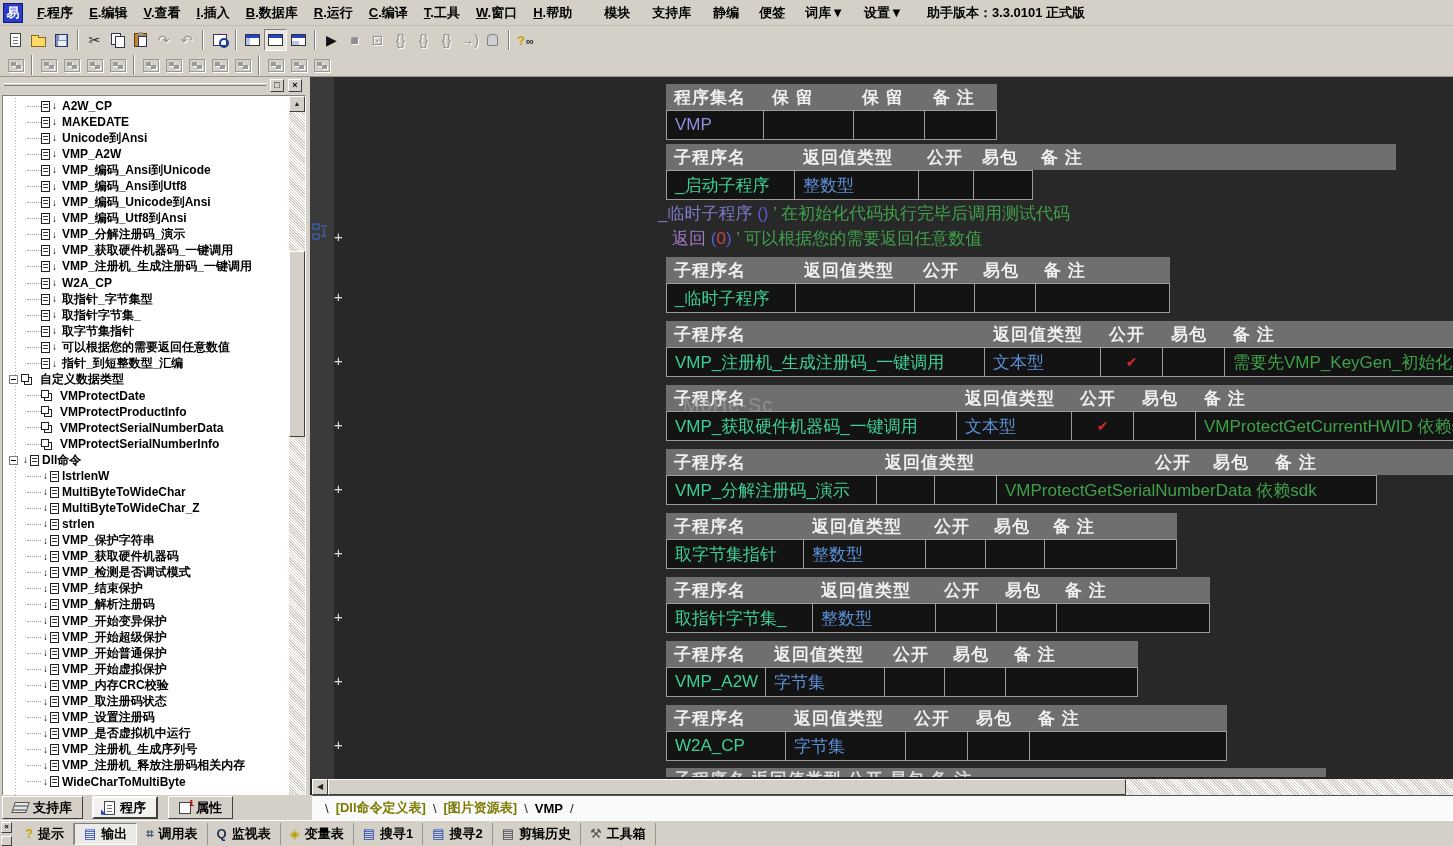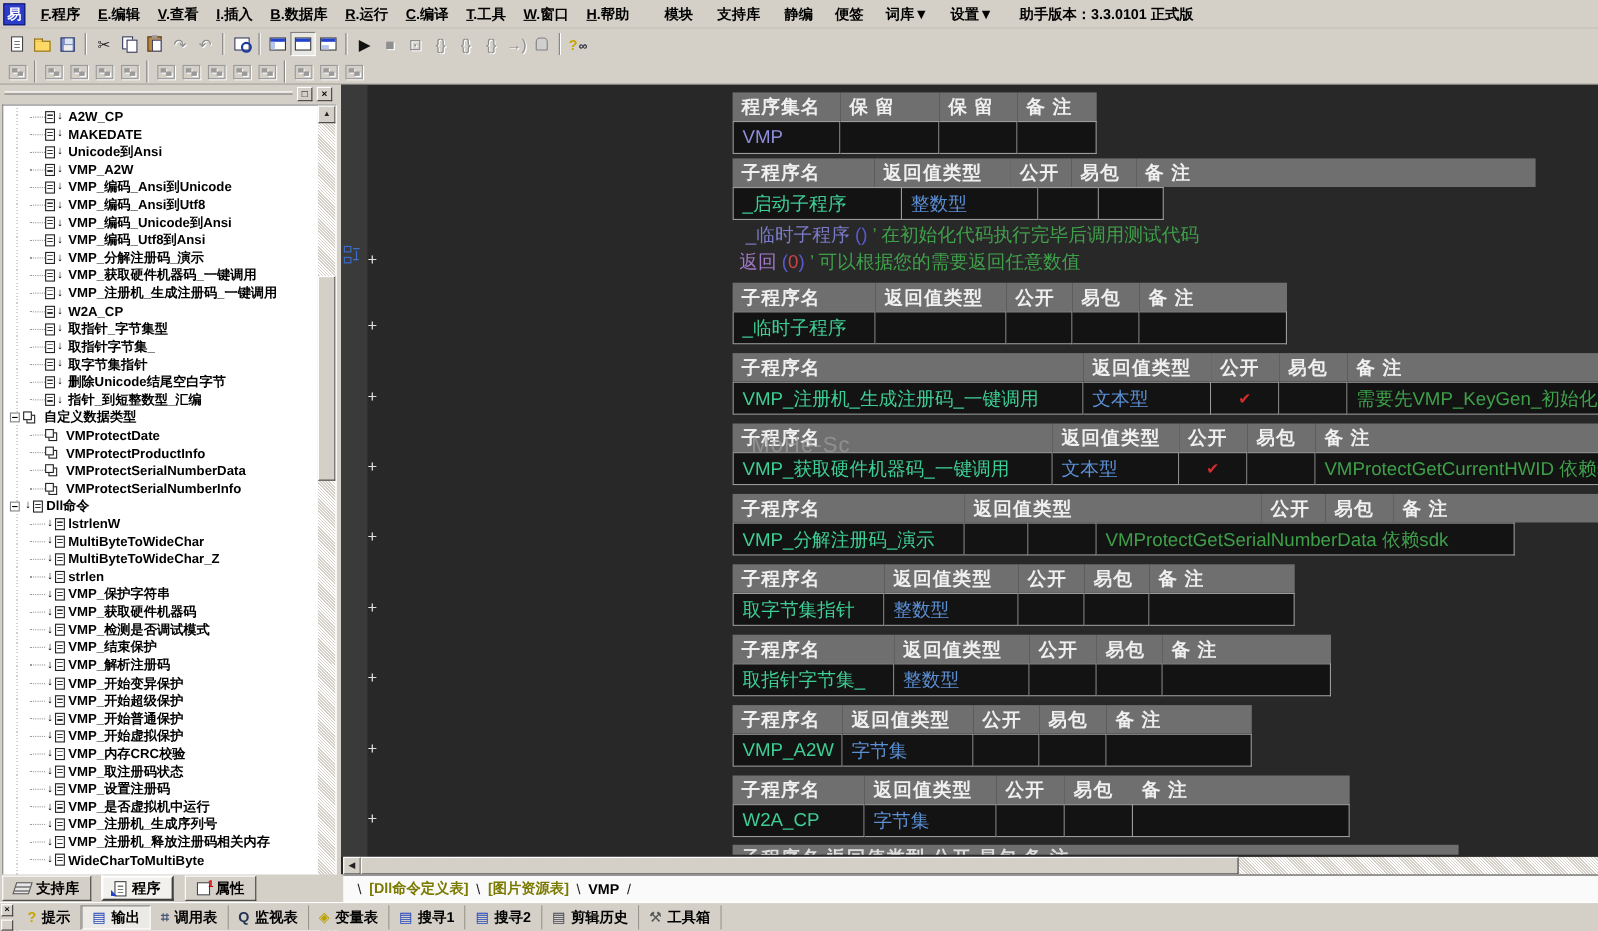--- a/index.html
+++ b/index.html
@@ -352,21 +352,21 @@
         <div class="tree-item" style="padding-left: 24px;">
           <span class="stub" style="width: 14px;"></span>
           <span class="t-sub"></span>
           <span class="t-arrow">↓</span>
           <span class="tree-label">取字节集指针</span>
         </div>
         <div class="tree-item" style="padding-left: 24px;">
           <span class="stub" style="width: 14px;"></span>
           <span class="t-sub"></span>
           <span class="t-arrow">↓</span>
-          <span class="tree-label">删除Unicode结尾空白字节</span>
+          <span class="tree-label">可以根据您的需要返回任意数值</span>
         </div>
         <div class="tree-item" style="padding-left: 24px;">
           <span class="stub" style="width: 14px;"></span>
           <span class="t-sub"></span>
           <span class="t-arrow">↓</span>
           <span class="tree-label">指针_到短整数型_汇编</span>
         </div>
         <div class="tree-item" style="padding-left: 6px;">
           <span class="t-exp"></span>
           <span class="t-data"></span>
@@ -553,21 +553,21 @@
       </div>
       <div class="etable" style="left: 356px; top: 67px;">
         <div class="erow">
           <div class="th" style="width: 129px;">子程序名</div>
           <div class="th" style="width: 124px;">返回值类型</div>
           <div class="th" style="width: 55px;">公开</div>
           <div class="th" style="width: 59px;">易包</div>
           <div class="th" style="width: 363px;">备 注</div>
         </div>
         <div class="erow">
-          <div class="td c-name" style="width: 154px;">_启动子程序</div>
+          <div class="td c-name" style="width: 129px;">_启动子程序</div>
           <div class="td c-type" style="width: 124px;">整数型</div>
           <div class="td" style="width: 55px;"></div>
           <div class="td" style="width: 59px;"></div>
         </div>
       </div>
       <div class="etable" style="left: 356px; top: 180px;">
         <div class="erow">
           <div class="th" style="width: 130px;">子程序名</div>
           <div class="th" style="width: 119px;">返回值类型</div>
           <div class="th" style="width: 60px;">公开</div>
@@ -688,21 +688,21 @@
         <div class="erow">
           <div class="td c-name" style="width: 120px;">W2A_CP</div>
           <div class="td c-type" style="width: 120px;">字节集</div>
           <div class="td" style="width: 62px;"></div>
           <div class="td" style="width: 62px;"></div>
           <div class="td" style="width: 197px;"></div>
         </div>
       </div>
     </div>
   <div id="codelines">
-      <div class="codeline" style="left: 368px; top: 125px;"><span class="k-sub">_临时子程序</span><span class="k-par"> ()</span><span class="k-com">  ’ 在初始化代码执行完毕后调用测试代码</span></div>
+      <div class="codeline" style="left: 348px; top: 125px;"><span class="k-sub">_临时子程序</span><span class="k-par"> ()</span><span class="k-com">  ’ 在初始化代码执行完毕后调用测试代码</span></div>
       <div class="codeline" style="left: 362px; top: 150px;"><span class="k-ret">返回 </span><span class="k-par">(</span><span class="k-num">0</span><span class="k-par">)</span><span class="k-com">  ’ 可以根据您的需要返回任意数值</span></div>
     </div>
   <div id="partialhdr" style="left: 356px; top: 691px; width: 660px;">子程序名        返回值类型     公开   易包   备 注</div>
   <span id="watermark" style="left:373px;top:317px;">MoHe-Sc</span>
 
   <div id="hscroll">
     <div class="sb-btn-h" style="left:0;">◀</div>
     <div id="hthumb" style="left:16px;width:798px;"></div>
   </div>
 <div class="fold-plus" style="left: 24px; top: 213px;">+</div>

